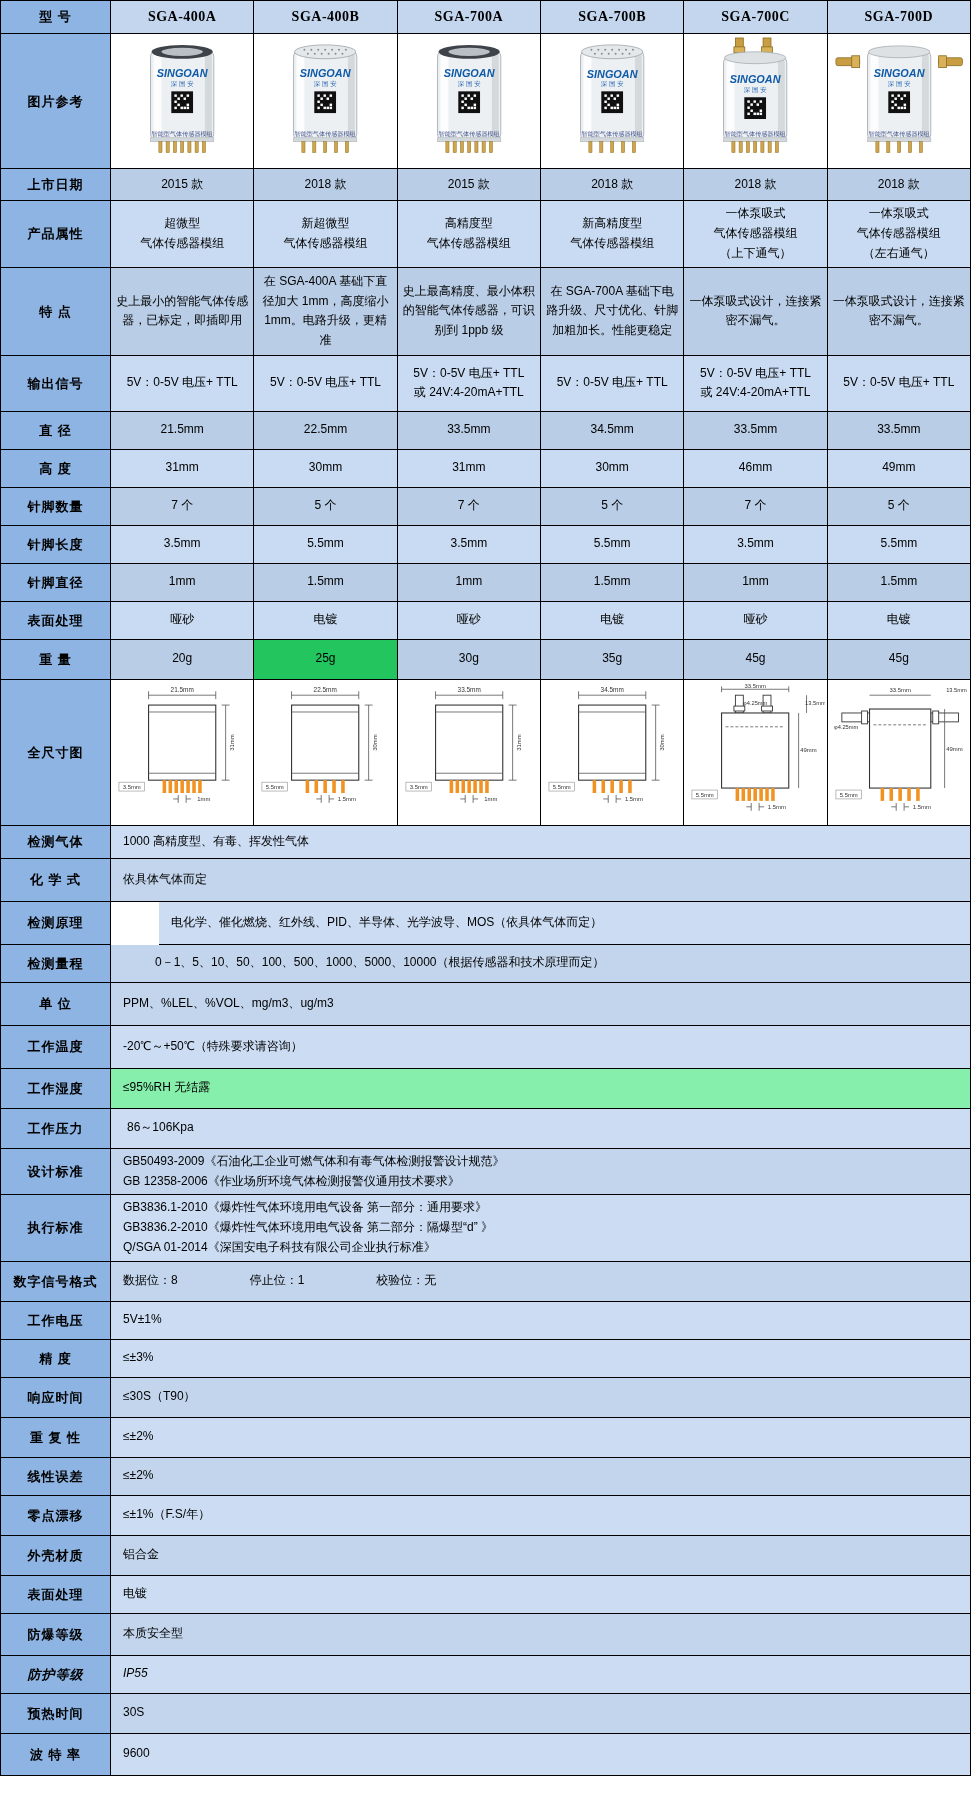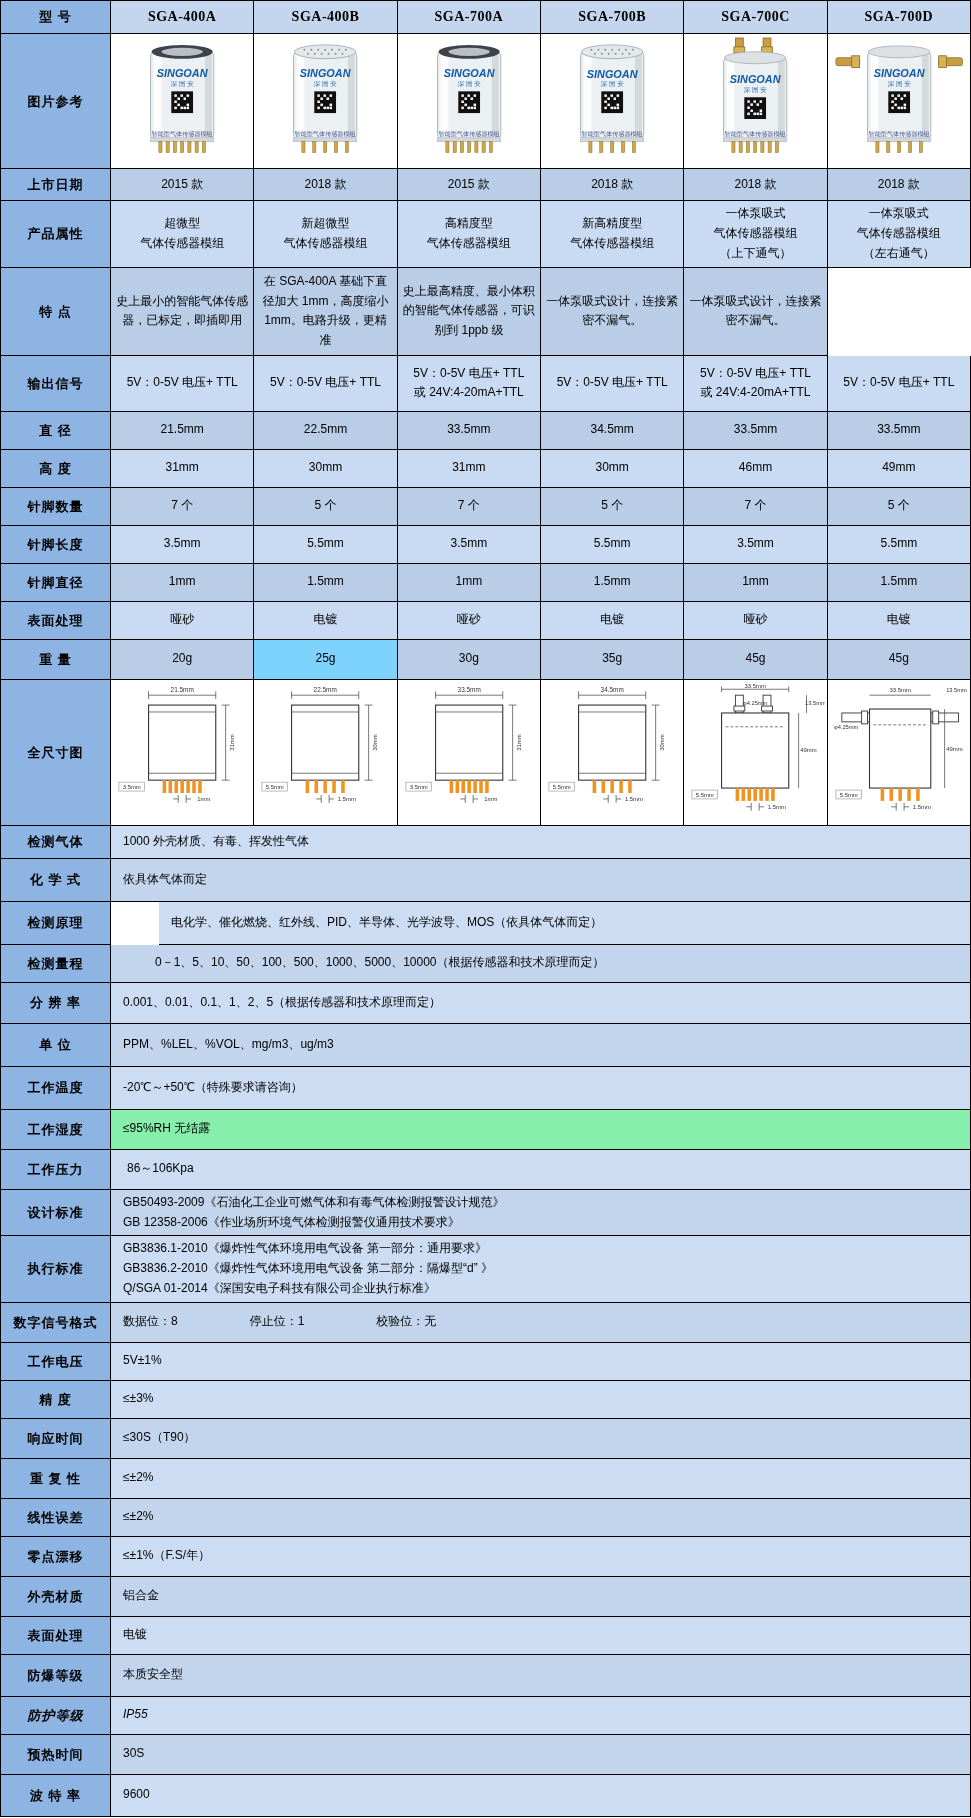--- a/index.html
+++ b/index.html
@@ -301,20 +301,21 @@
 （上下通气）</div>
       <div class="cell " style="background: rgb(201, 219, 242);">一体泵吸式
 气体传感器模组
 （左右通气）</div>
     </div>
     <div class="trow cols7" style="min-height: 88px;">
       <div class="cell label">特    点</div>
       <div class="cell " style="background: rgb(185, 205, 230);">史上最小的智能气体传感器，已标定，即插即用</div>
       <div class="cell " style="background: rgb(185, 205, 230);">在 SGA-400A 基础下直径加大 1mm，高度缩小 1mm。电路升级，更精准</div>
       <div class="cell " style="background: rgb(185, 205, 230);">史上最高精度、最小体积的智能气体传感器，可识别到 1ppb 级</div>
+      <div class="cell " style="background: rgb(185, 205, 230);">在 SGA-700A 基础下电路升级、尺寸优化、针脚加粗加长。性能更稳定</div>
       <div class="cell " style="background: rgb(185, 205, 230);">一体泵吸式设计，连接紧密不漏气。</div>
       <div class="cell " style="background: rgb(185, 205, 230);">一体泵吸式设计，连接紧密不漏气。</div>
     </div>
     <div class="trow cols7" style="min-height: 56px;">
       <div class="cell label">输出信号</div>
       <div class="cell " style="background: rgb(201, 219, 242);">5V：0-5V 电压+ TTL</div>
       <div class="cell " style="background: rgb(201, 219, 242);">5V：0-5V 电压+ TTL</div>
       <div class="cell " style="background: rgb(201, 219, 242);">5V：0-5V 电压+ TTL
 或 24V:4-20mA+TTL</div>
       <div class="cell " style="background: rgb(201, 219, 242);">5V：0-5V 电压+ TTL</div>
@@ -372,21 +373,21 @@
       <div class="cell " style="background: rgb(201, 219, 242);">哑砂</div>
       <div class="cell " style="background: rgb(201, 219, 242);">电镀</div>
       <div class="cell " style="background: rgb(201, 219, 242);">哑砂</div>
       <div class="cell " style="background: rgb(201, 219, 242);">电镀</div>
       <div class="cell " style="background: rgb(201, 219, 242);">哑砂</div>
       <div class="cell " style="background: rgb(201, 219, 242);">电镀</div>
     </div>
     <div class="trow cols7" style="min-height: 40px;">
       <div class="cell label">重    量</div>
       <div class="cell " style="background: rgb(185, 205, 230);">20g</div>
-      <div class="cell " style="background: #7dd3fc;">25g</div>
+      <div class="cell " style="background: #22c55e;">25g</div>
       <div class="cell " style="background: rgb(185, 205, 230);">30g</div>
       <div class="cell " style="background: rgb(185, 205, 230);">35g</div>
       <div class="cell " style="background: rgb(185, 205, 230);">45g</div>
       <div class="cell " style="background: rgb(185, 205, 230);">45g</div>
     </div>
     <div class="trow cols7" style="min-height: 146px;">
       <div class="cell label">全尺寸图</div>
       <div class="cell white"><svg viewBox="0 0 140 140">
           <line x1="36" y1="12" x2="104" y2="12" stroke="#555" stroke-width="0.8"></line>
           <line x1="36" y1="8" x2="36" y2="16" stroke="#555" stroke-width="0.8"></line>
@@ -544,37 +545,33 @@
           <text x="19" y="115" font-size="6" text-anchor="middle" fill="#333" font-family="Liberation Sans, sans-serif">5.5mm</text>
           <line x1="62" y1="125" x2="67" y2="125" stroke="#555" stroke-width="0.8"></line>
           <line x1="75" y1="125" x2="80" y2="125" stroke="#555" stroke-width="0.8"></line>
           <line x1="67" y1="121" x2="67" y2="129" stroke="#555" stroke-width="0.8"></line>
           <line x1="75" y1="121" x2="75" y2="129" stroke="#555" stroke-width="0.8"></line>
           <text x="93" y="127.5" font-size="6" text-anchor="middle" fill="#333" font-family="Liberation Sans, sans-serif">1.5mm</text>
         </svg></div>
     </div>
     <div class="trow cols2" style="min-height: 33px;">
       <div class="cell label">检测气体</div>
-      <div class="cell left" style="background: rgb(203, 220, 243);">1000 外壳材质、有毒、挥发性气体</div>
+      <div class="cell left" style="background: rgb(203, 220, 243);">1000 高精度型、有毒、挥发性气体</div>
     </div>
     <div class="trow cols2" style="min-height: 43px;">
       <div class="cell label">化 学 式</div>
       <div class="cell left" style="background: rgb(194, 213, 236);">依具体气体而定</div>
     </div>
     <div class="trow cols2" style="min-height: 43px; gap: 48px;">
       <div class="cell label">检测原理</div>
       <div class="cell left" style="background: rgb(203, 220, 243);">电化学、催化燃烧、红外线、PID、半导体、光学波导、MOS（依具体气体而定）</div>
     </div>
     <div class="trow cols2" style="min-height: 38px;">
       <div class="cell label">检测量程</div>
       <div class="cell left" style="background: rgb(194, 213, 236); padding-left: 44px;">0－1、5、10、50、100、500、1000、5000、10000（根据传感器和技术原理而定）</div>
-    </div>
-    <div class="trow cols2" style="min-height: 41px;">
-      <div class="cell label">分 辨 率</div>
-      <div class="cell left" style="background: rgb(203, 220, 243);">0.001、0.01、0.1、1、2、5（根据传感器和技术原理而定）</div>
     </div>
     <div class="trow cols2" style="min-height: 43px;">
       <div class="cell label">单    位</div>
       <div class="cell left" style="background: rgb(194, 213, 236);">PPM、%LEL、%VOL、mg/m3、ug/m3</div>
     </div>
     <div class="trow cols2" style="min-height: 43px;">
       <div class="cell label">工作温度</div>
       <div class="cell left" style="background: rgb(203, 220, 243);">-20℃～+50℃（特殊要求请咨询）</div>
     </div>
     <div class="trow cols2" style="min-height: 40px;">

